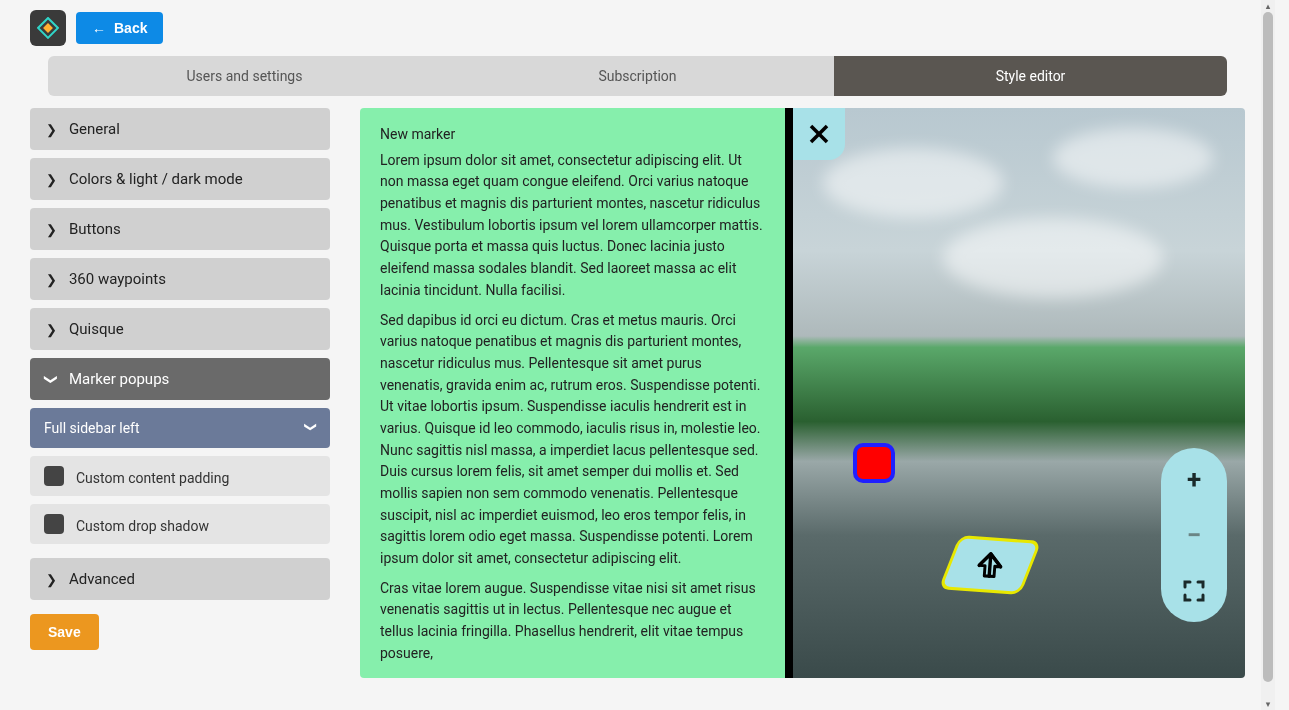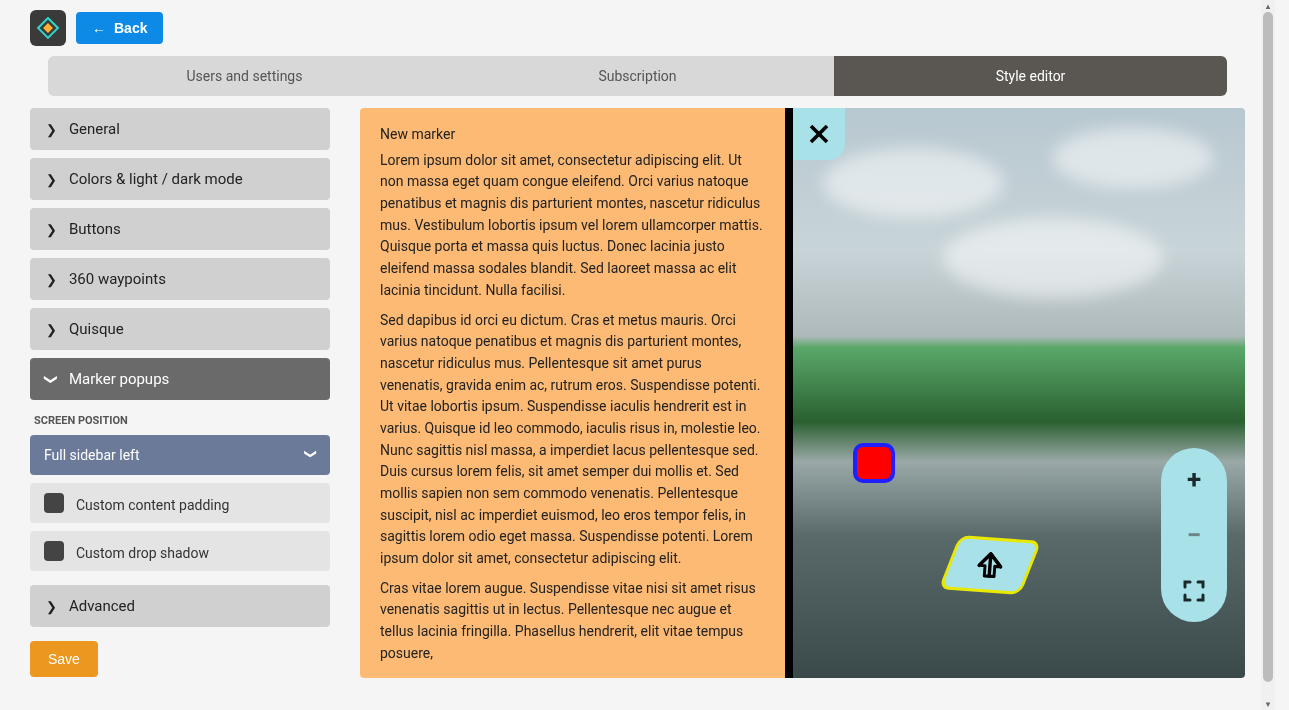--- a/index.html
+++ b/index.html
@@ -123,36 +123,36 @@
   background: #444;
   border-radius: 4px;
 }
 .save-btn {
   background: #ec971f;
   color: #fff;
   border: none;
   border-radius: 4px;
   padding: 10px 18px;
   font-size: 14px;
-  font-weight: 400;
+  font-weight: 700;
   cursor: pointer;
   align-self: flex-start;
   margin-top: 6px;
 }
 .preview {
   flex: 1;
   height: 570px;
   border-radius: 4px;
   display: flex;
   overflow: hidden;
   position: relative;
 }
 .popup-panel {
   width: 425px;
-  background: #fdba74;
+  background: #86efac;
   padding: 16px 20px;
   font-size: 14px;
   color: #222;
   line-height: 1.55;
   overflow: hidden;
   position: relative;
 }
 .popup-panel h4 { font-weight: 400; font-size: 14px; margin-bottom: 4px; }
 .popup-panel p { margin-bottom: 8px; }
 .divider {
@@ -309,21 +309,20 @@
       </div>
       <div class="accordion">
         <span class="chev">❯</span>
         <span>Quisque</span>
       </div>
       <div class="accordion active">
         <span class="chev" style="transform:rotate(90deg)">❯</span>
         <span>Marker popups</span>
       </div>
 
-      <div class="section-label">SCREEN POSITION</div>
 
       <div class="select-box">
         <span>Full sidebar left</span>
         <span style="transform:rotate(90deg);font-size:12px">❯</span>
       </div>
 
       <div class="option-row">
         <span class="checkbox"></span>
         <span>Custom content padding</span>
       </div>

